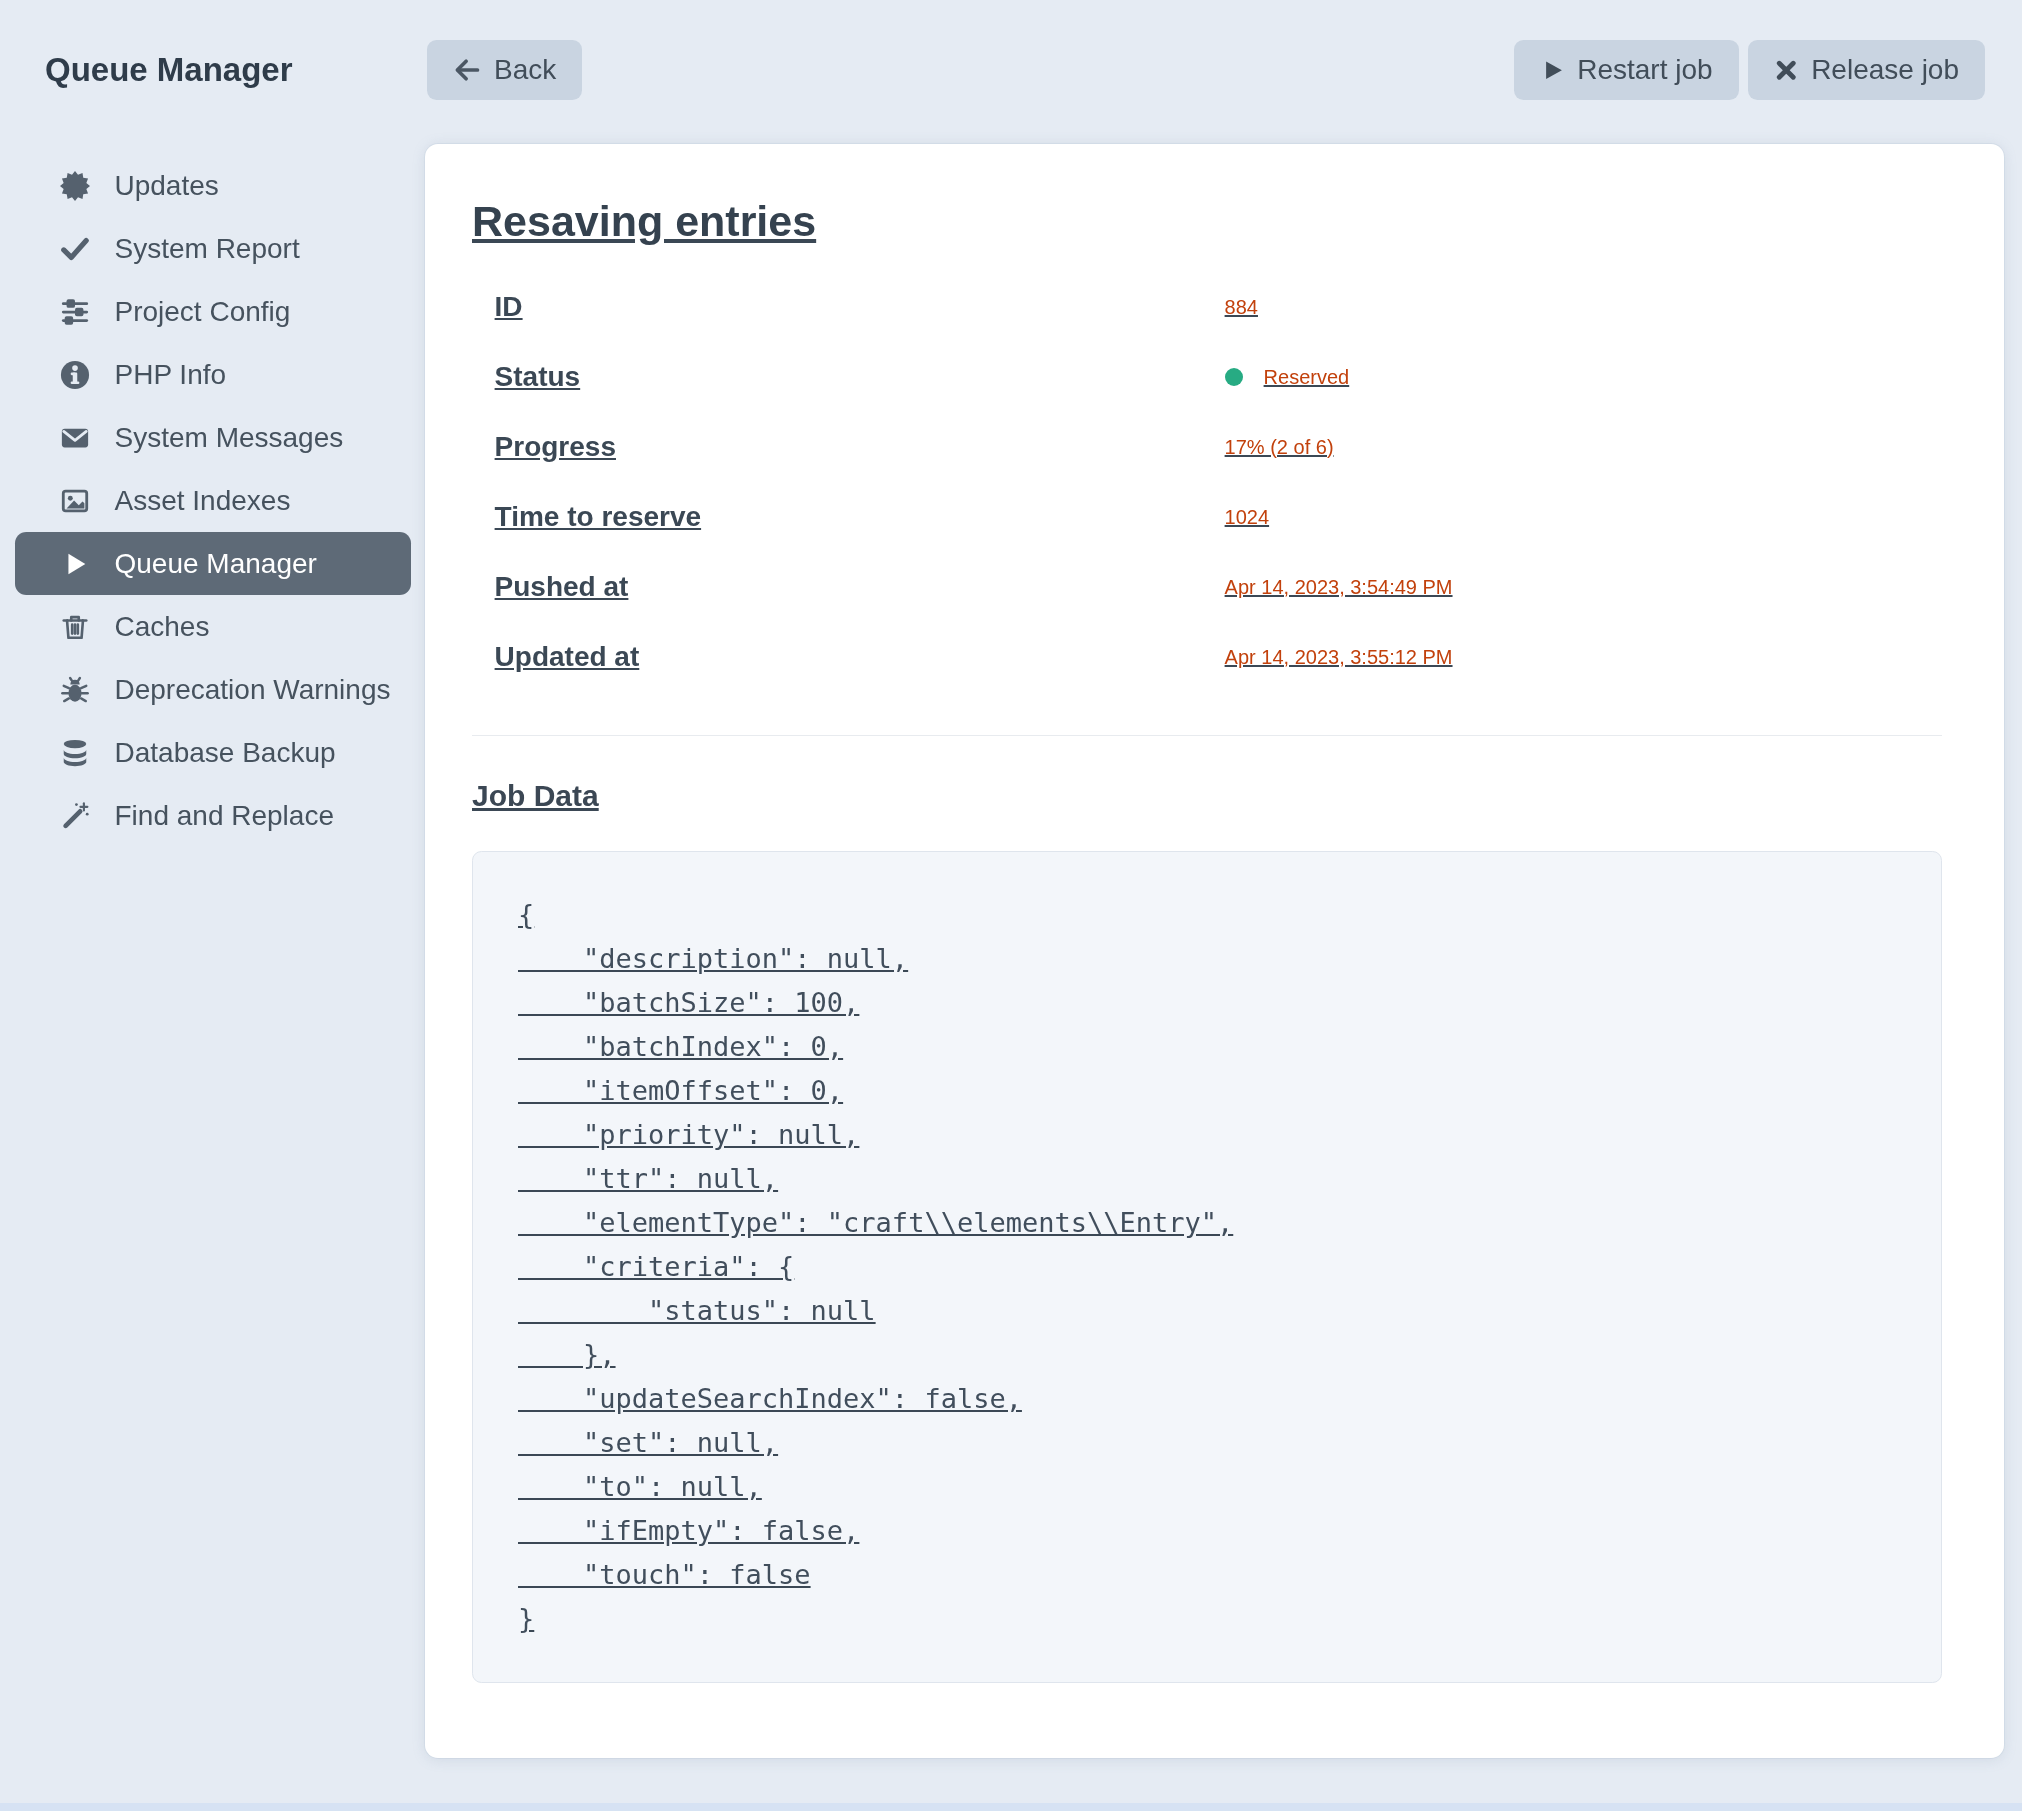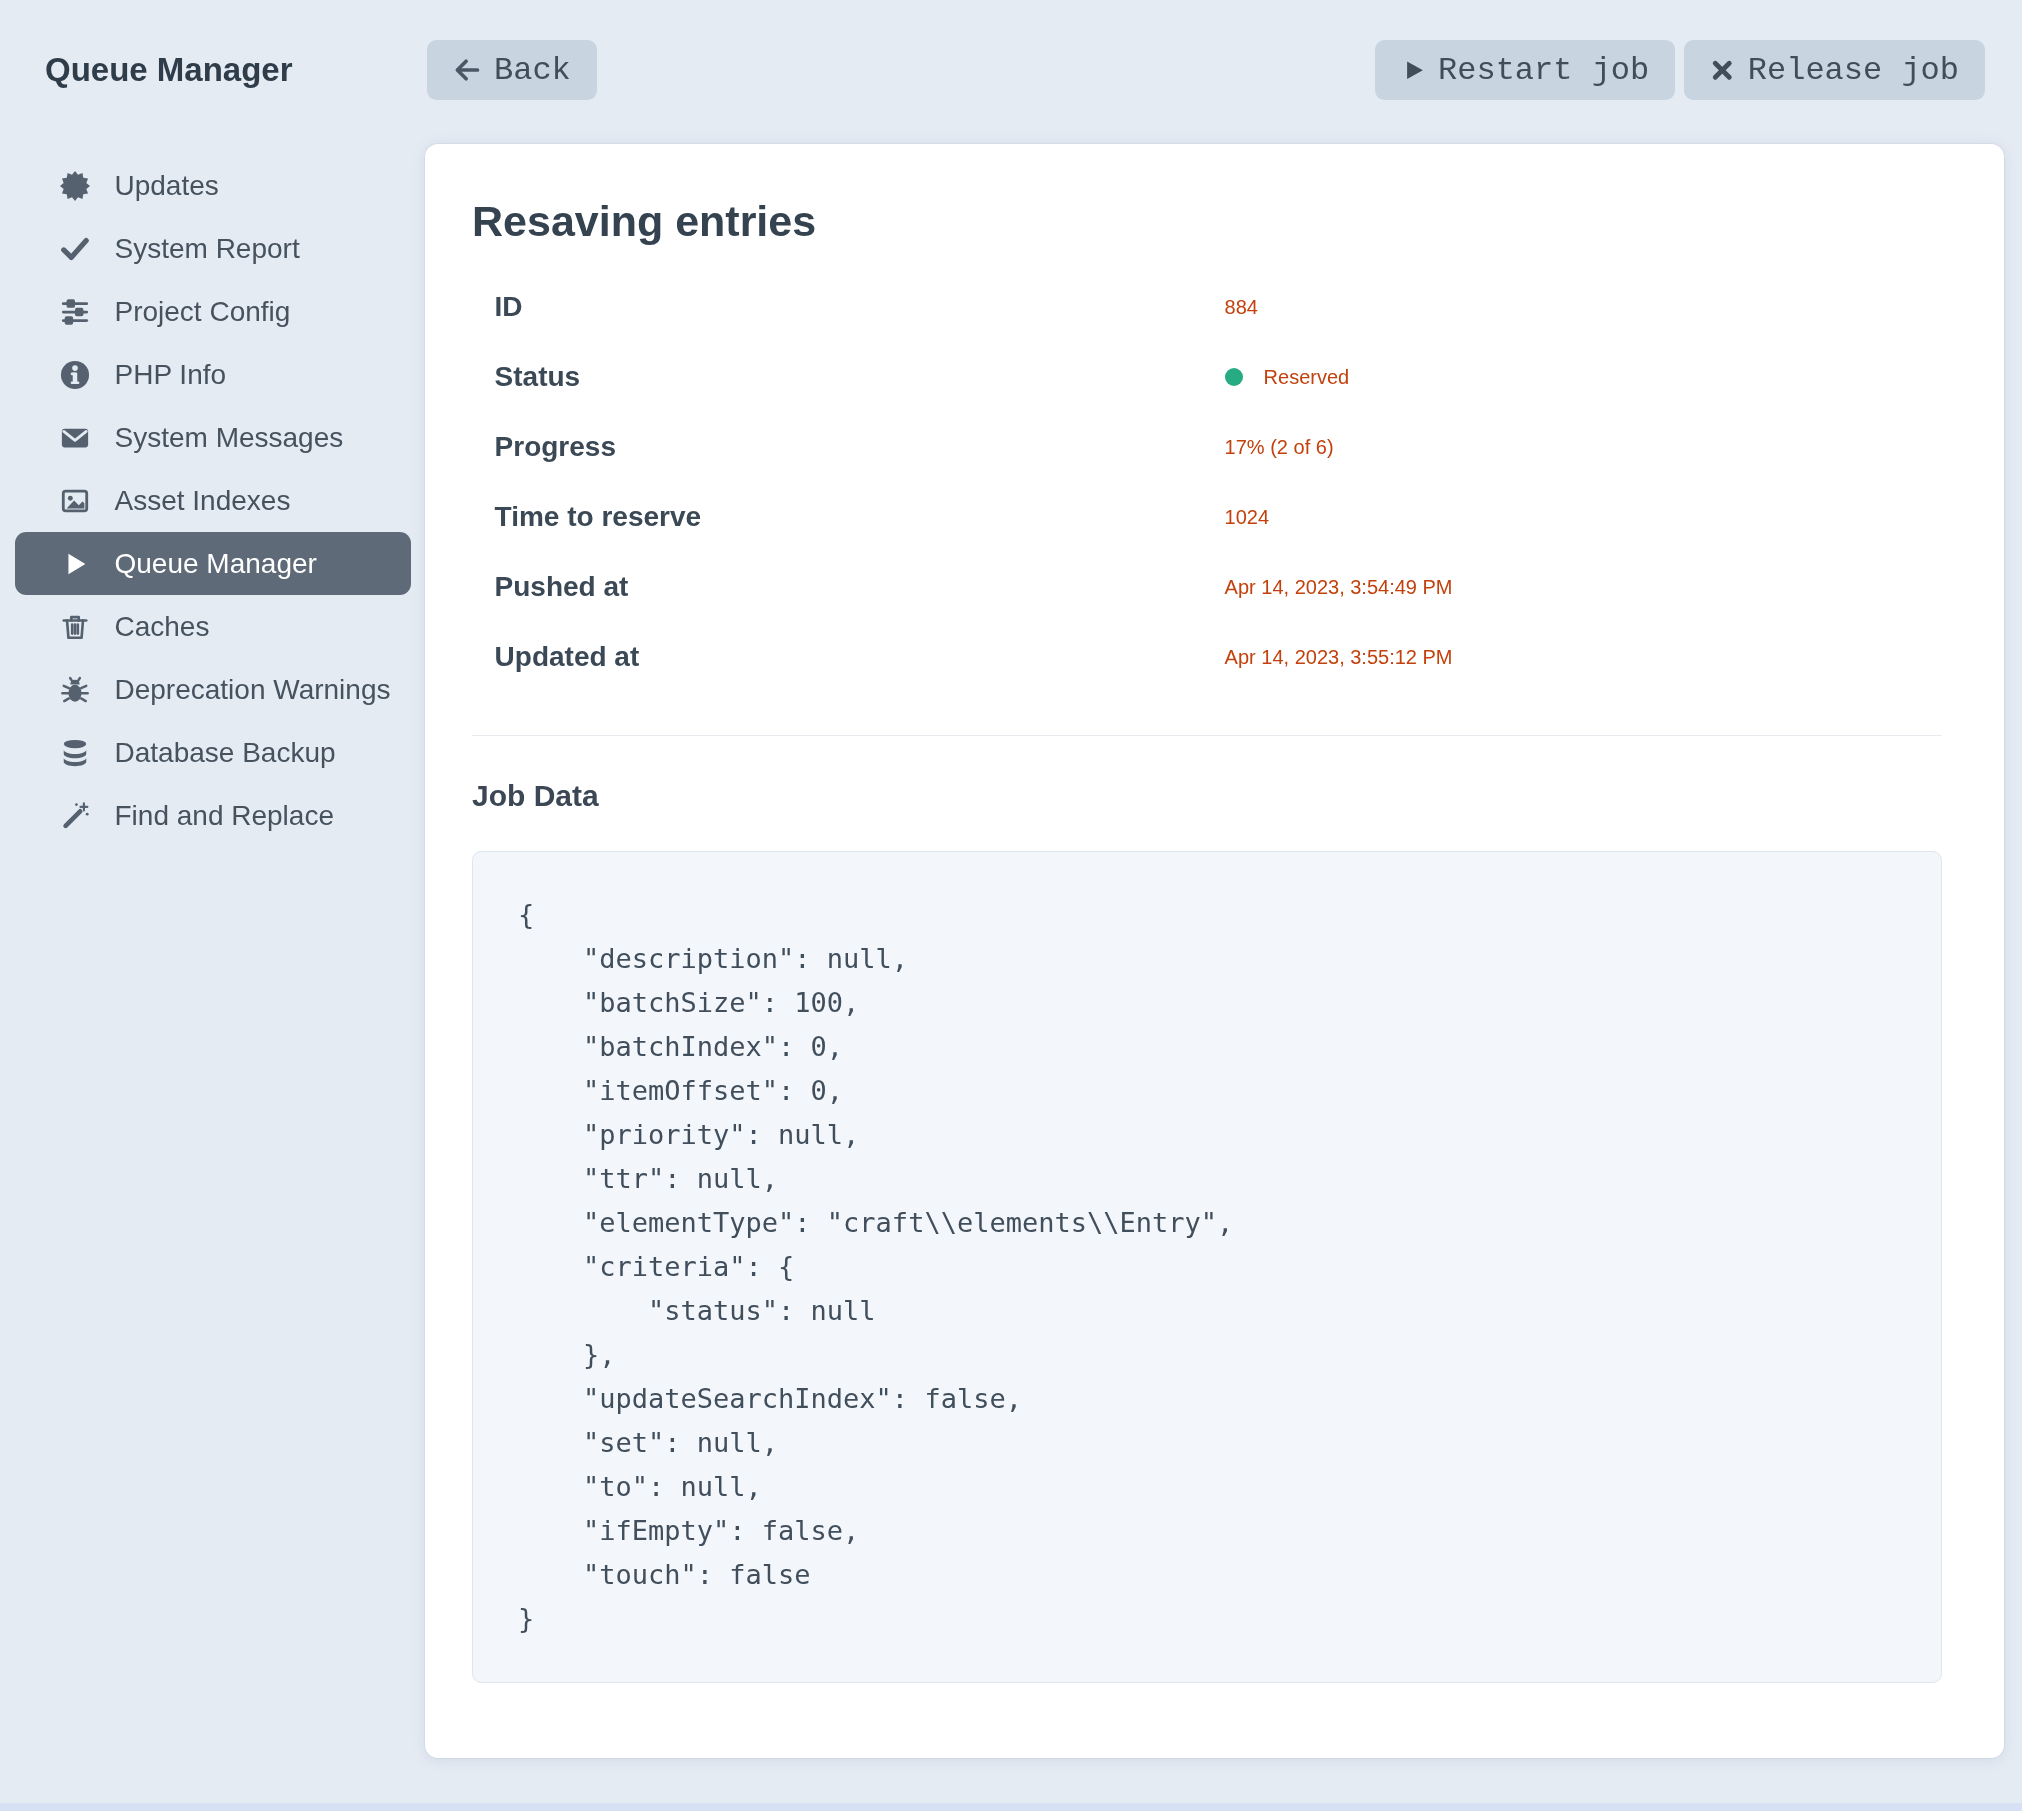--- a/index.html
+++ b/index.html
@@ -13,22 +13,22 @@
   }
   
   .page-title{
     position:absolute;left:45px;top:40px;height:60px;line-height:60px;
     font-size:33px;font-weight:700;color:#2f3c4a;
   }
   .btn{
     display:inline-flex;align-items:center;gap:13px;
     height:60px;padding:0 26px;
     background:#c9d4e1;border:none;border-radius:9.4px;
-    font-family:Liberation Mono, monospace;
-    font-size:32px;font-weight:500;color:#414d59;
+    font-family:Liberation Sans, sans-serif;
+    font-size:28px;font-weight:500;color:#414d59;
     cursor:pointer;white-space:nowrap;
   }
   .btn svg{flex:0 0 auto;}
   .back-btn{position:absolute;left:427px;top:40px;}
   .header-actions{position:absolute;right:38px;top:40px;display:flex;gap:9px;}
   
   .sidebar{position:absolute;left:15px;top:154px;width:396px;}
   .nav-item{
     display:flex;align-items:center;min-height:63px;
     border-radius:11.3px;cursor:pointer;color:#46525e;
@@ -41,20 +41,21 @@
   .nav-item.selected{background:#5e6a77;color:#ffffff;}
   .nav-item.selected .icon{color:#ffffff;}
   .nav-item.selected .label{font-weight:500;}
   
   .card{
     position:absolute;left:425px;top:144px;width:1579px;height:1614px;
     background:#ffffff;border-radius:13px;
     box-shadow:0 1.9px 13px rgba(118,140,165,0.18), 0 0 0 0.9px rgba(205,216,228,0.45);
     box-sizing:border-box;
     padding:53px 62px 12px 47px;
+    text-decoration:underline;
   }
   .card h1{
     margin:0 0 26px 0;
     font-size:43px;line-height:49px;font-weight:700;color:#35424f;
   }
   .details{
     display:grid;grid-template-columns:730px 1fr;grid-auto-rows:70px;
     align-items:center;margin-left:22.6px;
   }
   .details .label{font-size:28px;font-weight:600;color:#3b4855;}

